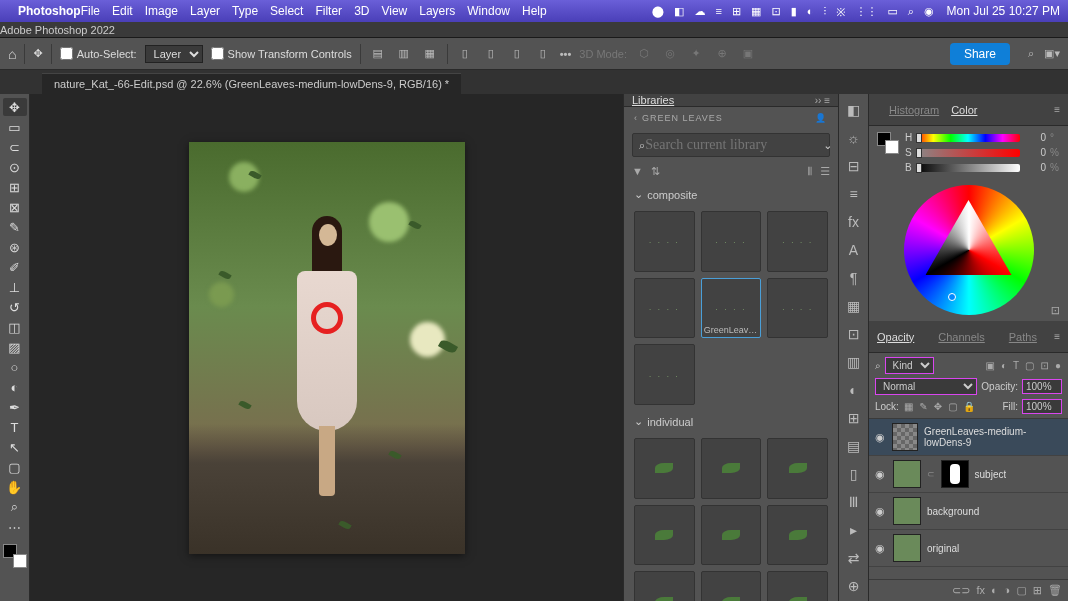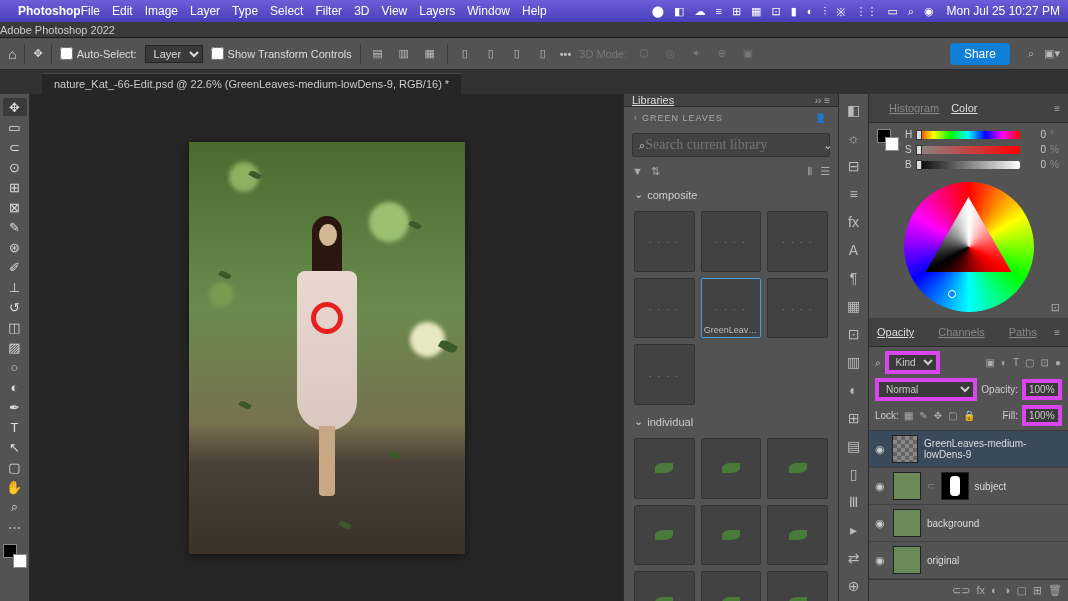--- a/index.html
+++ b/index.html
@@ -100,21 +100,21 @@
 .slider-row .pct { width:10px; color:#888;}
 .fg-bg-large{ position:relative; width:22px; height:22px;}
 .fg-bg-large .fg{position:absolute;width:14px;height:14px;background:#000;border:1px solid #888;top:0;left:0;}
 .fg-bg-large .bg{position:absolute;width:14px;height:14px;background:#fff;border:1px solid #888;bottom:0;right:0;}
 .color-wheel { width:130px; height:130px; margin:6px auto; position:relative; border-radius:50%; background:conic-gradient(red,yellow,lime,cyan,blue,magenta,red);}
 .color-wheel::after{content:"";position:absolute;inset:15px;border-radius:50%;background:conic-gradient(#fff,#f00,#000,#fff);clip-path:polygon(50% 0,93% 75%,7% 75%);}
 .wheel-indicator{position:absolute;bottom:14px;left:44px;width:8px;height:8px;border:1px solid #fff;border-radius:50%;background:#08f;}
 .layers-section { flex:1; display:flex; flex-direction:column;}
 .layer-controls { padding:4px 6px; display:flex; flex-direction:column; gap:4px; border-bottom:1px solid #3a3a3a;}
 .lc-row { display:flex; align-items:center; gap:4px; font-size:10px;}
-.lc-row select,.lc-row input { background:#3a3a3a; border:4px solid #d946ef; color:#ccc; font-size:10px; padding:1px 3px;}
+.lc-row select,.lc-row input { background:#3a3a3a; border:1px solid #d946ef; color:#ccc; font-size:10px; padding:1px 3px;}
 .lc-row .icon-small{ color:#aaa; margin:0 1px;}
 .lc-row .spacer{flex:1;}
 .layer-list { flex:1; overflow:auto;}
 .layer-row { display:flex; align-items:center; padding:4px 6px; gap:6px; border-bottom:1px solid #424242;}
 .layer-row.selected { background:#3a4a5a;}
 .layer-row .eye { width:12px; color:#ccc;}
 .layer-row .thumb { width:28px; height:28px; background:#6a8a5a; border:1px solid #222; position:relative;}
 .layer-row .thumb.checker{ background:repeating-conic-gradient(#888 0 25%, #666 0 50%) 0 0/8px 8px; }
 .layer-row .thumb.mask{ background:#000; display:flex;align-items:center;justify-content:center;}
 .layer-row .thumb.mask::after{content:"";width:10px;height:20px;background:#fff;border-radius:4px;}

